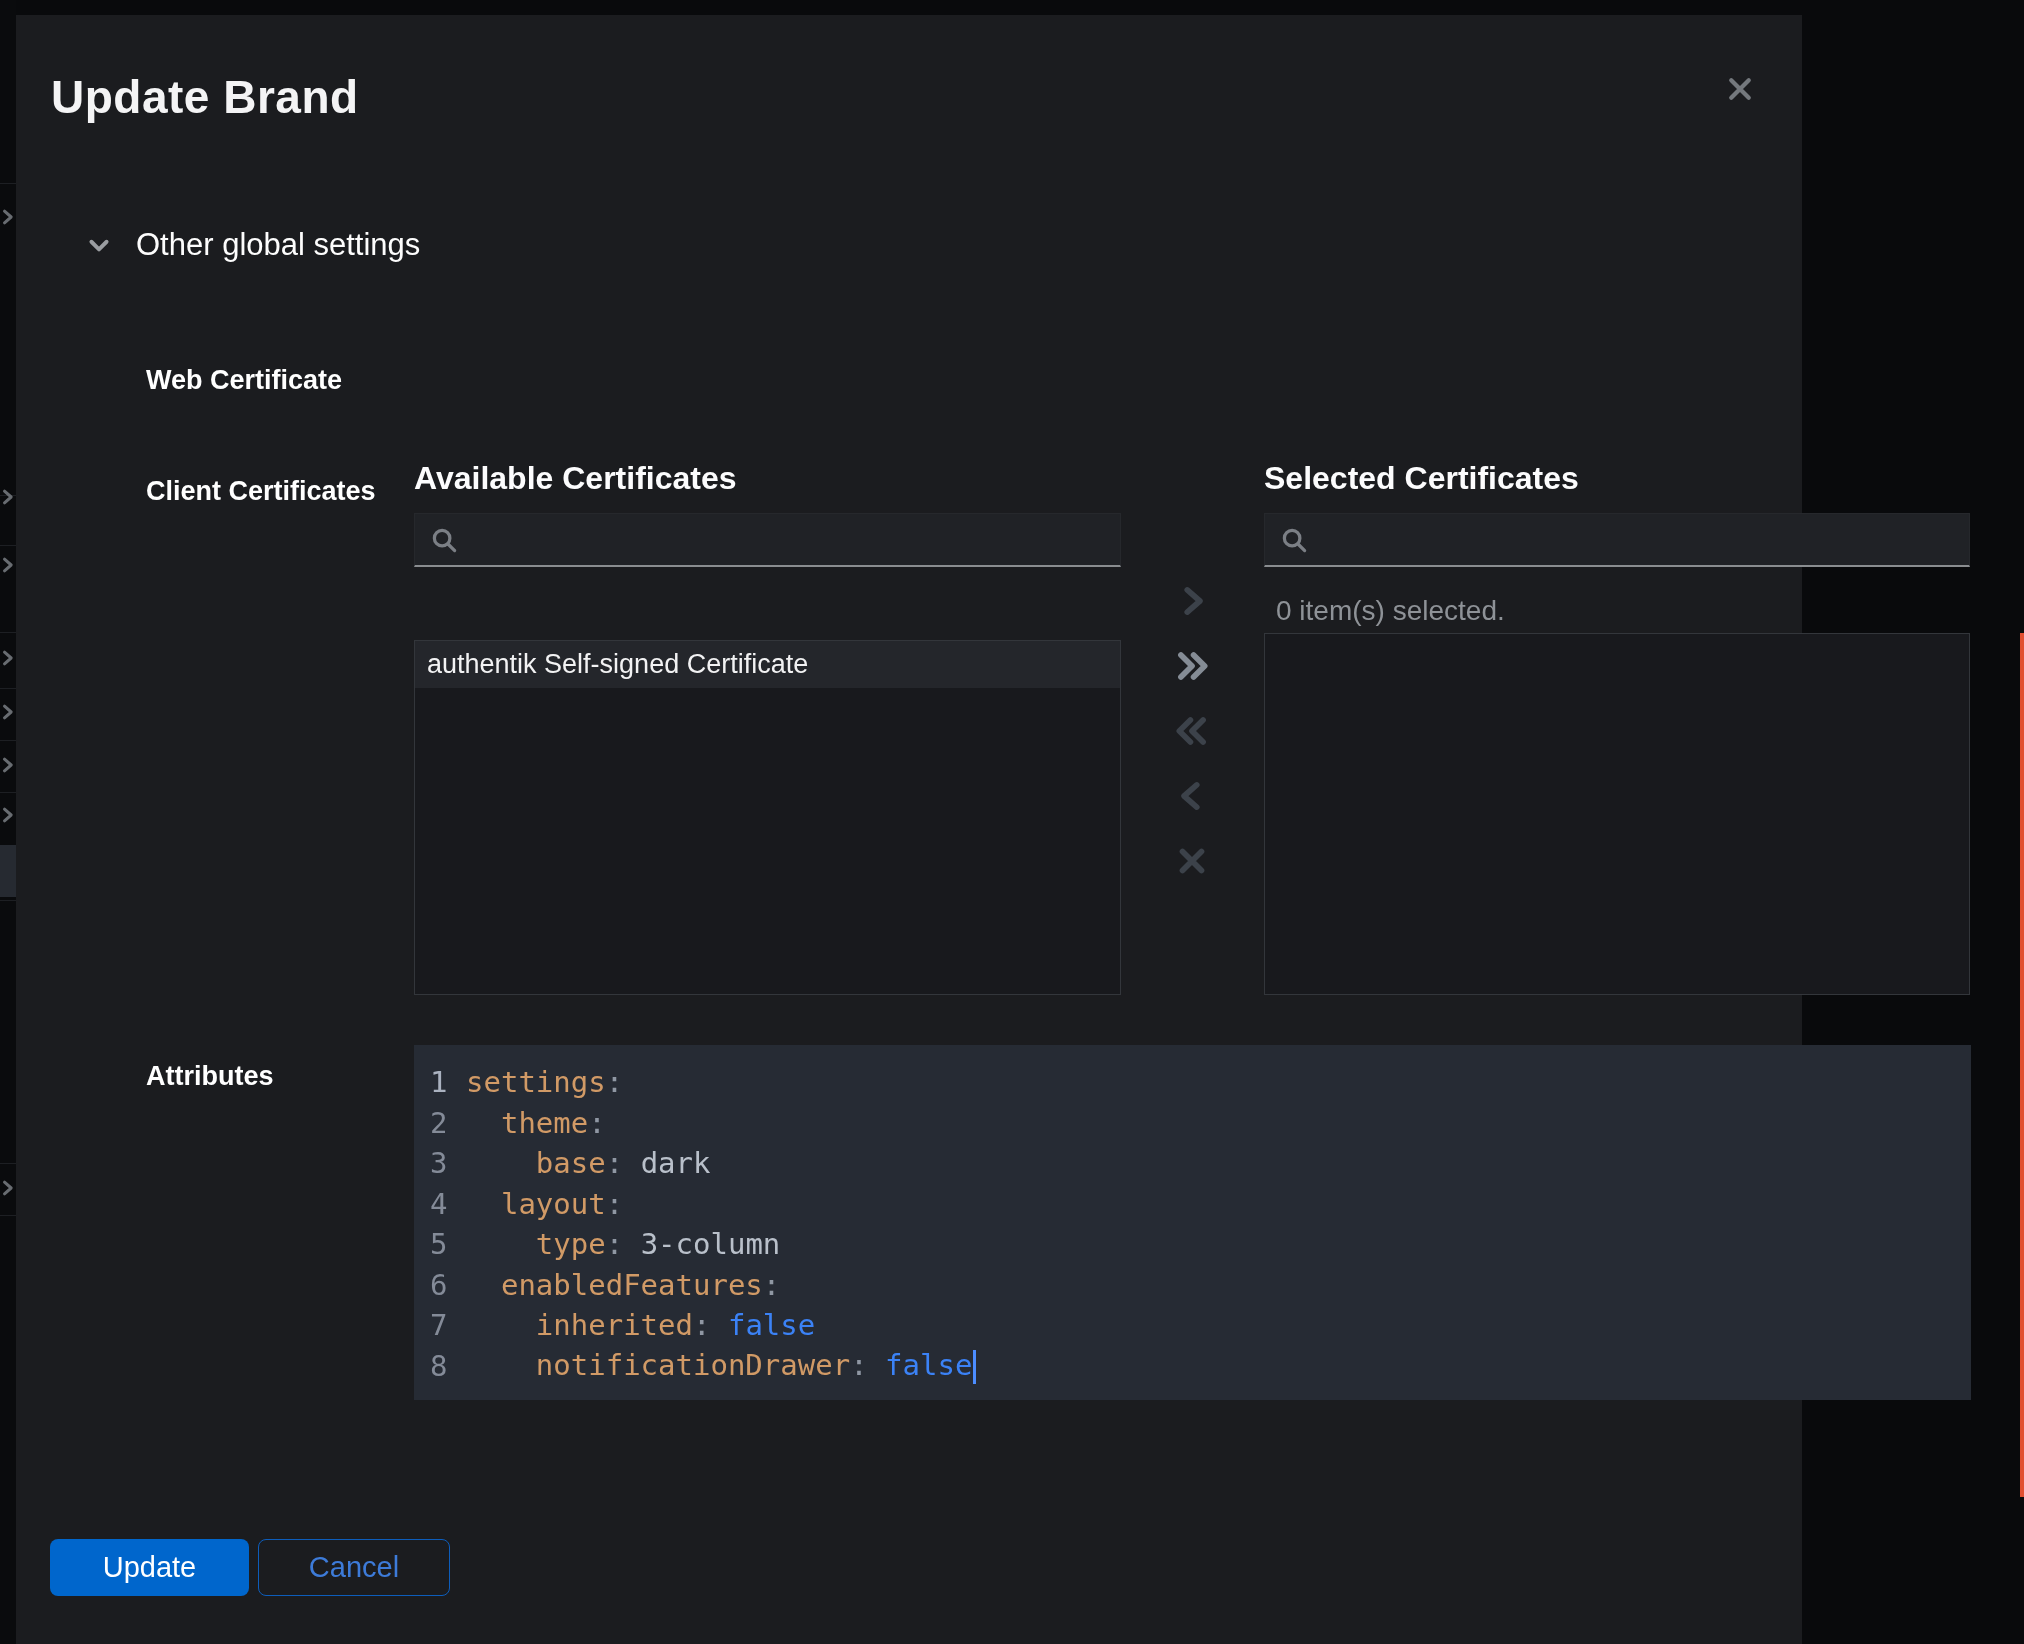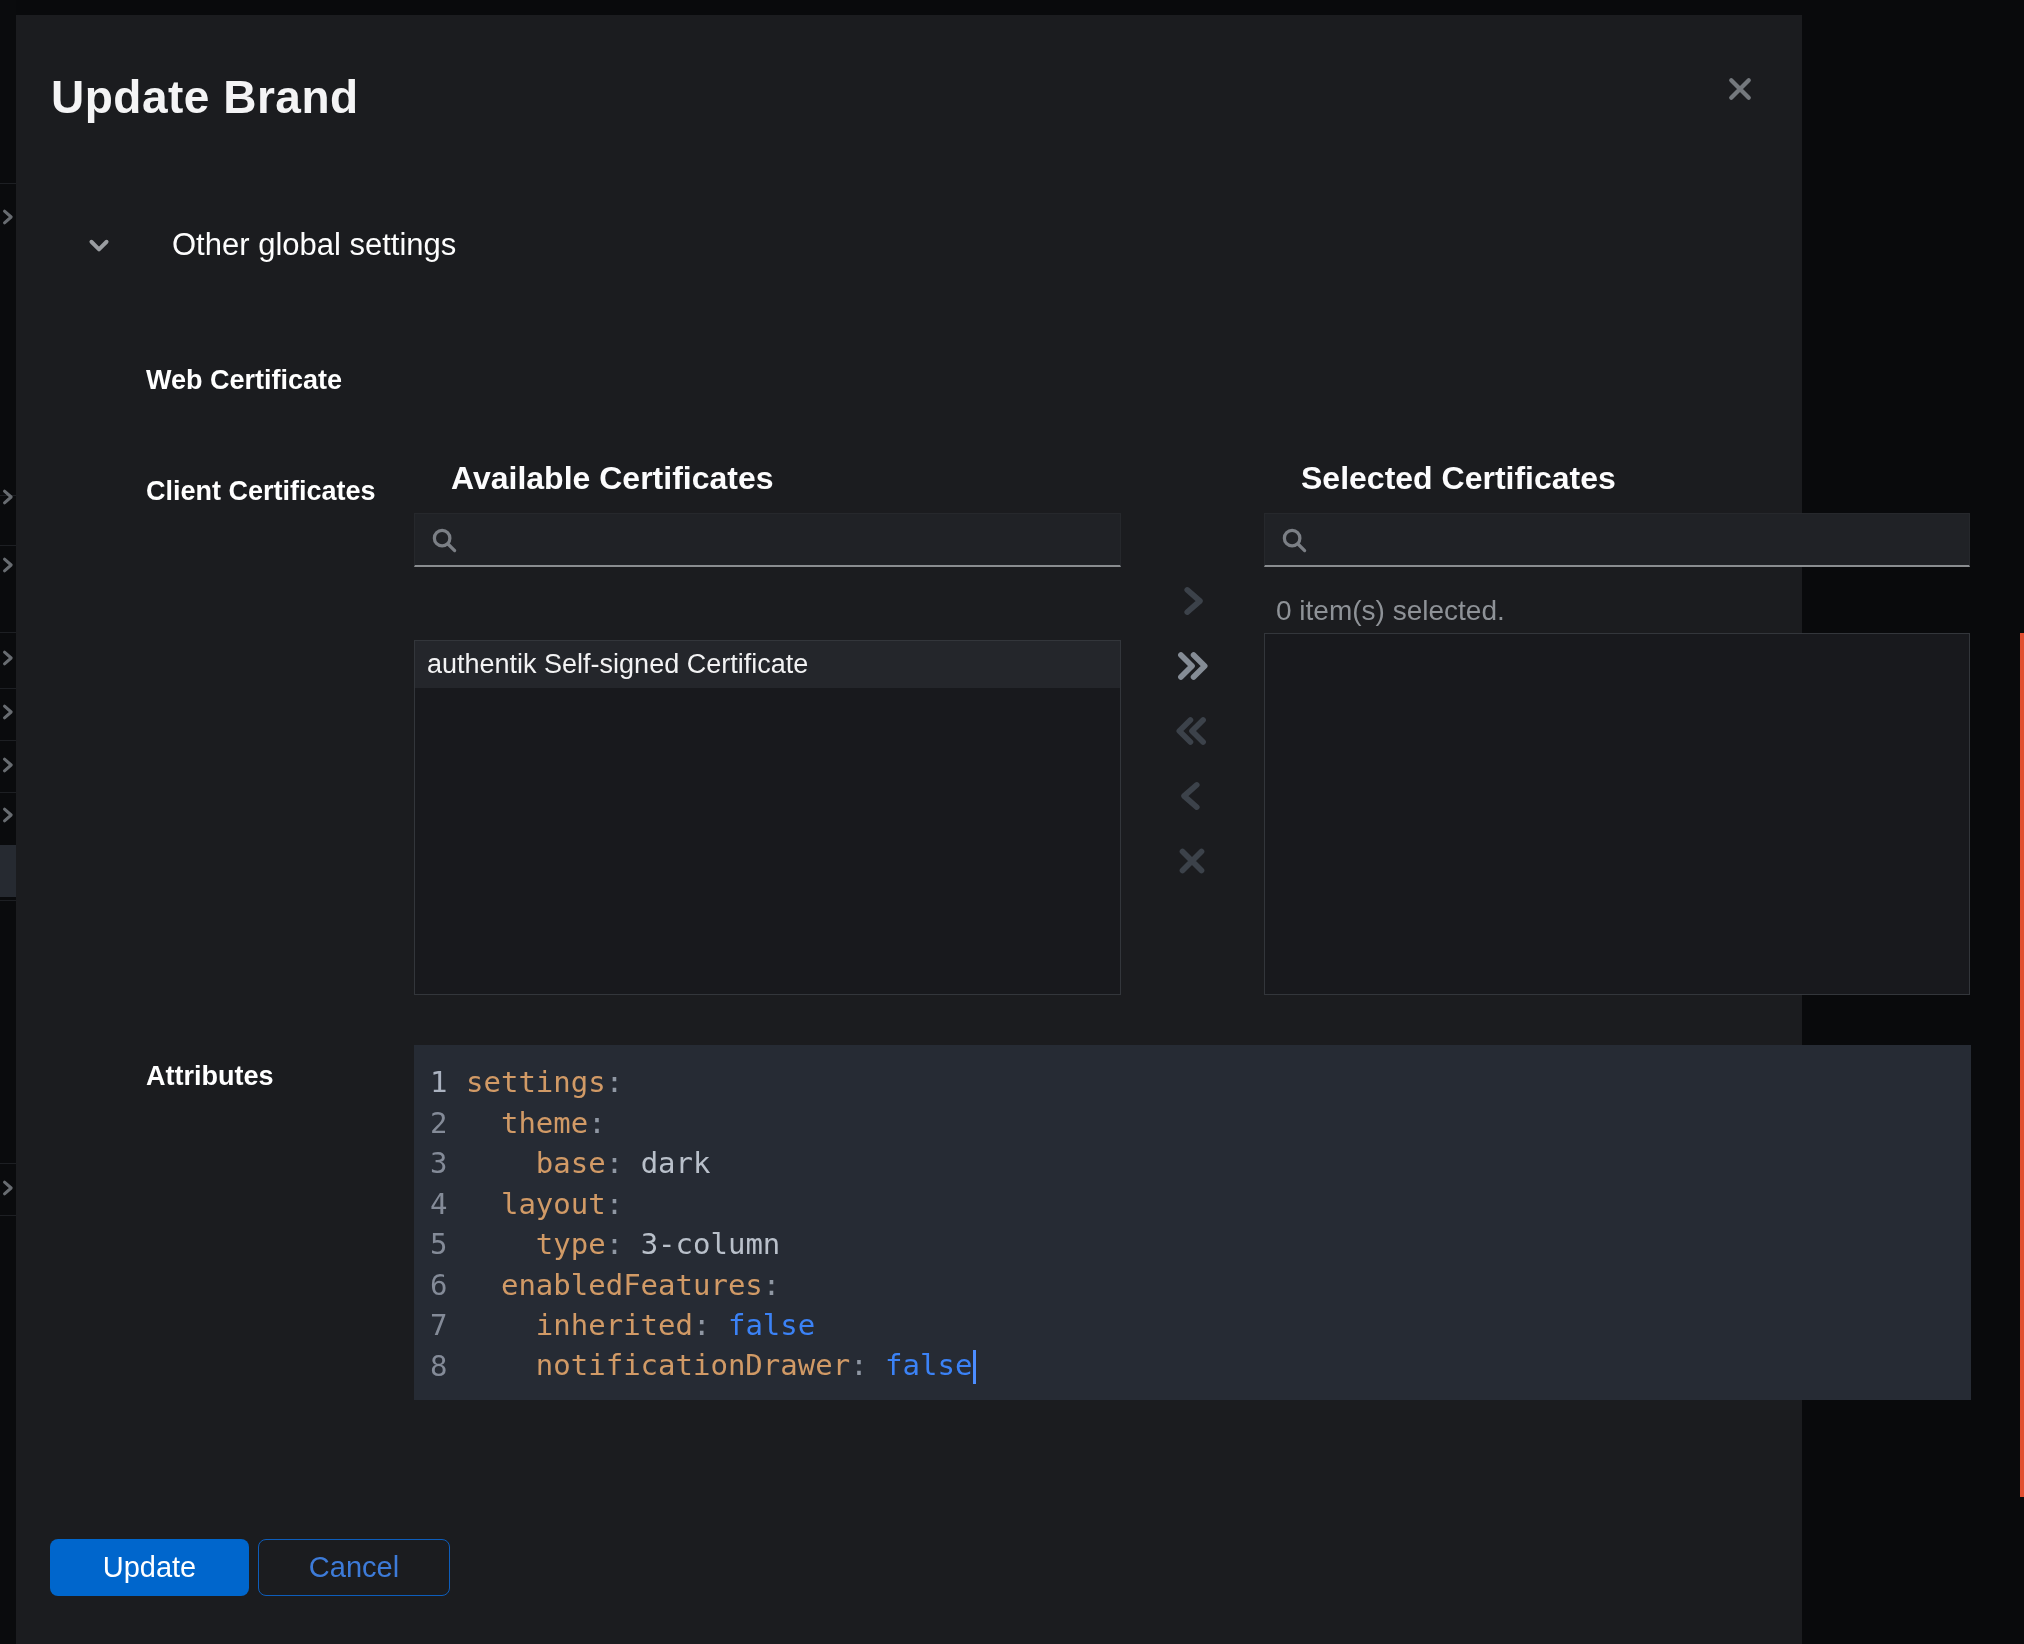--- a/index.html
+++ b/index.html
@@ -22,35 +22,35 @@
   
   #modal {
     position:absolute; left:8px; top:15px; width:1794px; height:1629px;
     background:#1b1c1f; z-index:2;
   }
 
   .modal-title { position:absolute; left:43px; top:55px; font-size:46px; font-weight:700; color:#f4f4f5; letter-spacing:0.5px; }
   .close-btn { position:absolute; right:40px; top:52px; width:44px; height:44px; display:flex; align-items:center; justify-content:center; cursor:pointer; color:#74787d; background:none; border:none; }
   .close-btn svg { width:30px; height:30px; }
 
-  .section-toggle { position:absolute; left:78px; top:212px; display:flex; align-items:center; gap:60px; cursor:pointer; }
+  .section-toggle { position:absolute; left:78px; top:212px; display:flex; align-items:center; gap:24px; cursor:pointer; }
   .section-toggle .chev { width:26px; height:26px; color:#9a9da1; display:flex; }
   .section-toggle .chev svg { width:26px; height:26px; }
   .section-label { font-size:31px; color:#fdfdfd; font-weight:400; }
 
   .form-label { position:absolute; left:138px; font-size:27px; font-weight:700; color:#ffffff; }
 
   
   .pf-input {
     position:absolute; background:#202226; border:1px solid #26282c; border-bottom:2px solid #8a8d90;
     color:#e6e7e8; font-size:28px; font-family:"Liberation Sans", sans-serif; padding:0 18px;
   }
   .pf-input::placeholder { color:#6b6f75; opacity:1; }
 
-  .dual-heading { position:absolute; font-size:32px; font-weight:700; color:#fcfcfd;margin-left:37px; }
+  .dual-heading { position:absolute; font-size:32px; font-weight:700; color:#fcfcfd; }
 
   .search-box { position:absolute; height:54px; background:#202226; border:1px solid #26282c; border-bottom:2px solid #8a8d90; display:flex; align-items:center; padding:0 14px; }
   .search-box svg { width:30px; height:30px; color:#7b7f85; flex:0 0 auto; }
   .search-box input { flex:1; background:transparent; border:none; outline:none; color:#e6e7e8; font-size:27px; font-family:"Liberation Sans", sans-serif; margin-left:12px; }
 
   .listbox { position:absolute; background:#18191d; border:1px solid #33363b; overflow:hidden; }
   .list-item { height:47px; background:#24262b; display:flex; align-items:center; padding:0 12px; font-size:27px; color:#f2f2f3; cursor:pointer;text-align:center; }
 
   .status-text { position:absolute; font-size:28px; color:#8e9297;margin-left:12px; }
 

